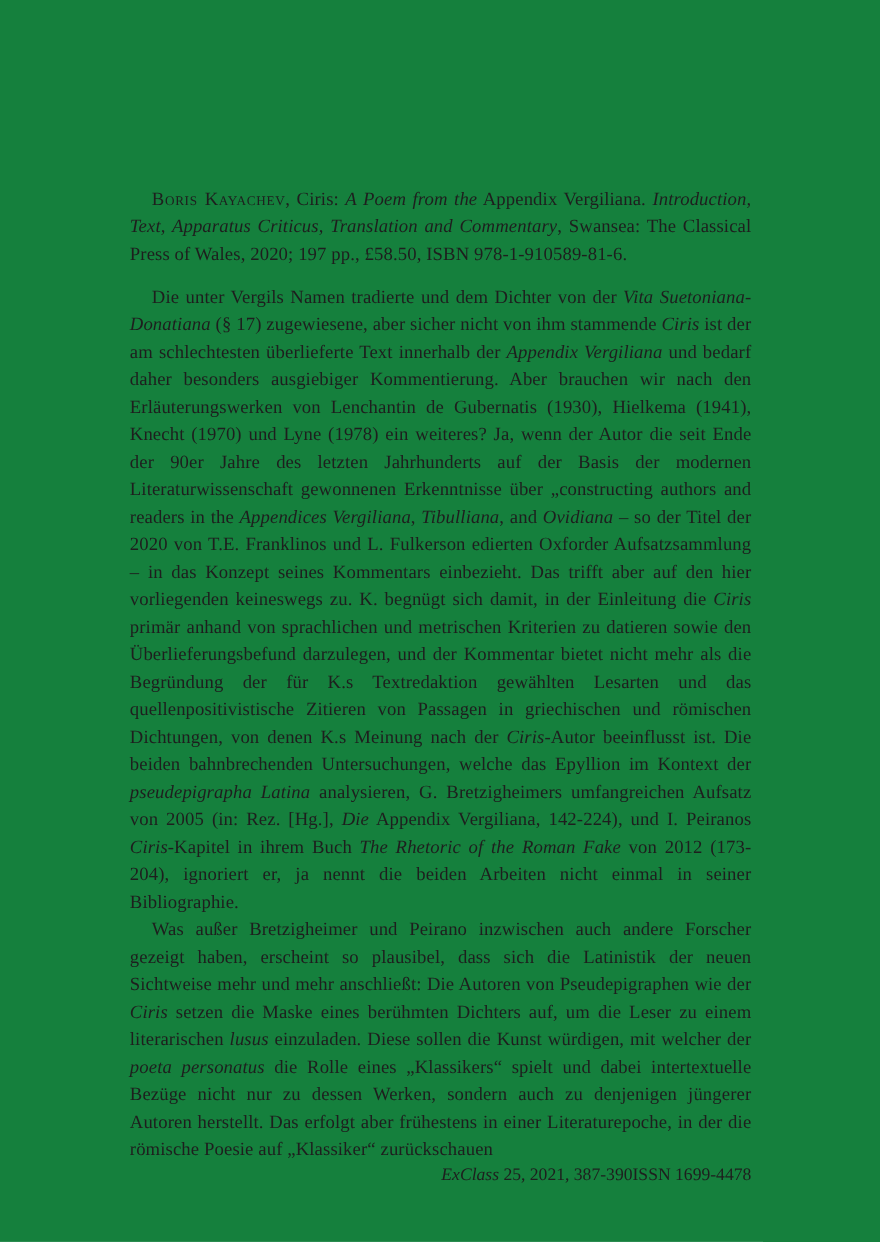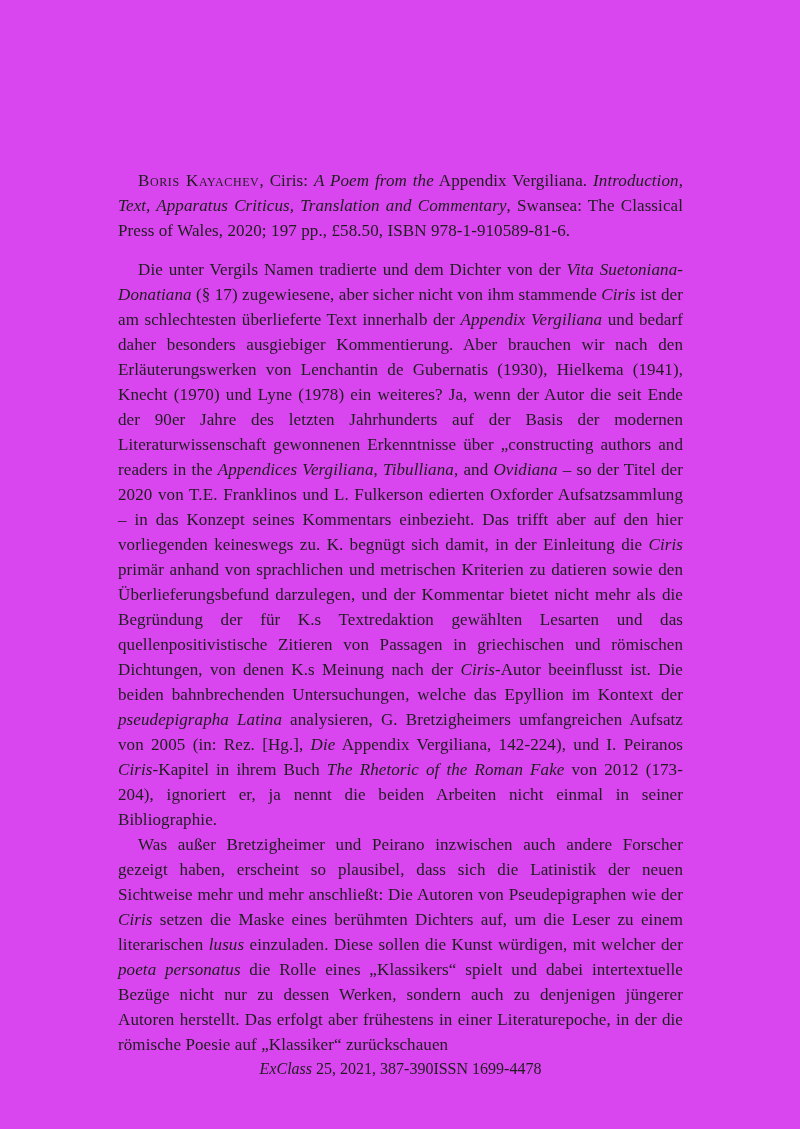--- a/index.html
+++ b/index.html
@@ -4,21 +4,21 @@
 <style>
   html, body {
     margin: 0;
     padding: 0;
     background: #ffffff;
   }
   .page {
     position: relative;
     width: 800px;
     height: 1129px;
-    background: #d946ef;
+    background: #15803d;
     font-family: "Liberation Serif", "DejaVu Serif", serif;
     color: #1e1e1e;
     overflow: hidden;
   }
   .textblock {
     position: absolute;
     left: 118px;
     top: 168px;
     width: 565px;
   }
@@ -34,21 +34,21 @@
     margin-bottom: 14px;
   }
   .it { font-style: italic; }
   .sc { font-variant: small-caps; letter-spacing: 0.6px; }
   .footer {
     position: absolute;
     left: 118px;
     top: 1058px;
     width: 565px;
     display: flex;
-    justify-content: center;
+    justify-content: flex-end;
     font-size: 16px;
     line-height: 22px;
   }
 </style>
 </head>
 <body>
 
 <div class="page">
   <div class="textblock">
     <p class="ref"><span class="sc">Boris Kayachev</span><span>, Ciris: </span><span class="it">A Poem from the</span><span> Appendix Vergiliana. </span><span class="it">Introduction, Text, Apparatus Criticus, Translation and Commentary</span><span>, Swansea: The Classical Press of Wales, 2020; 197 pp., £58.50, ISBN 978-1-910589-81-6.</span></p>

